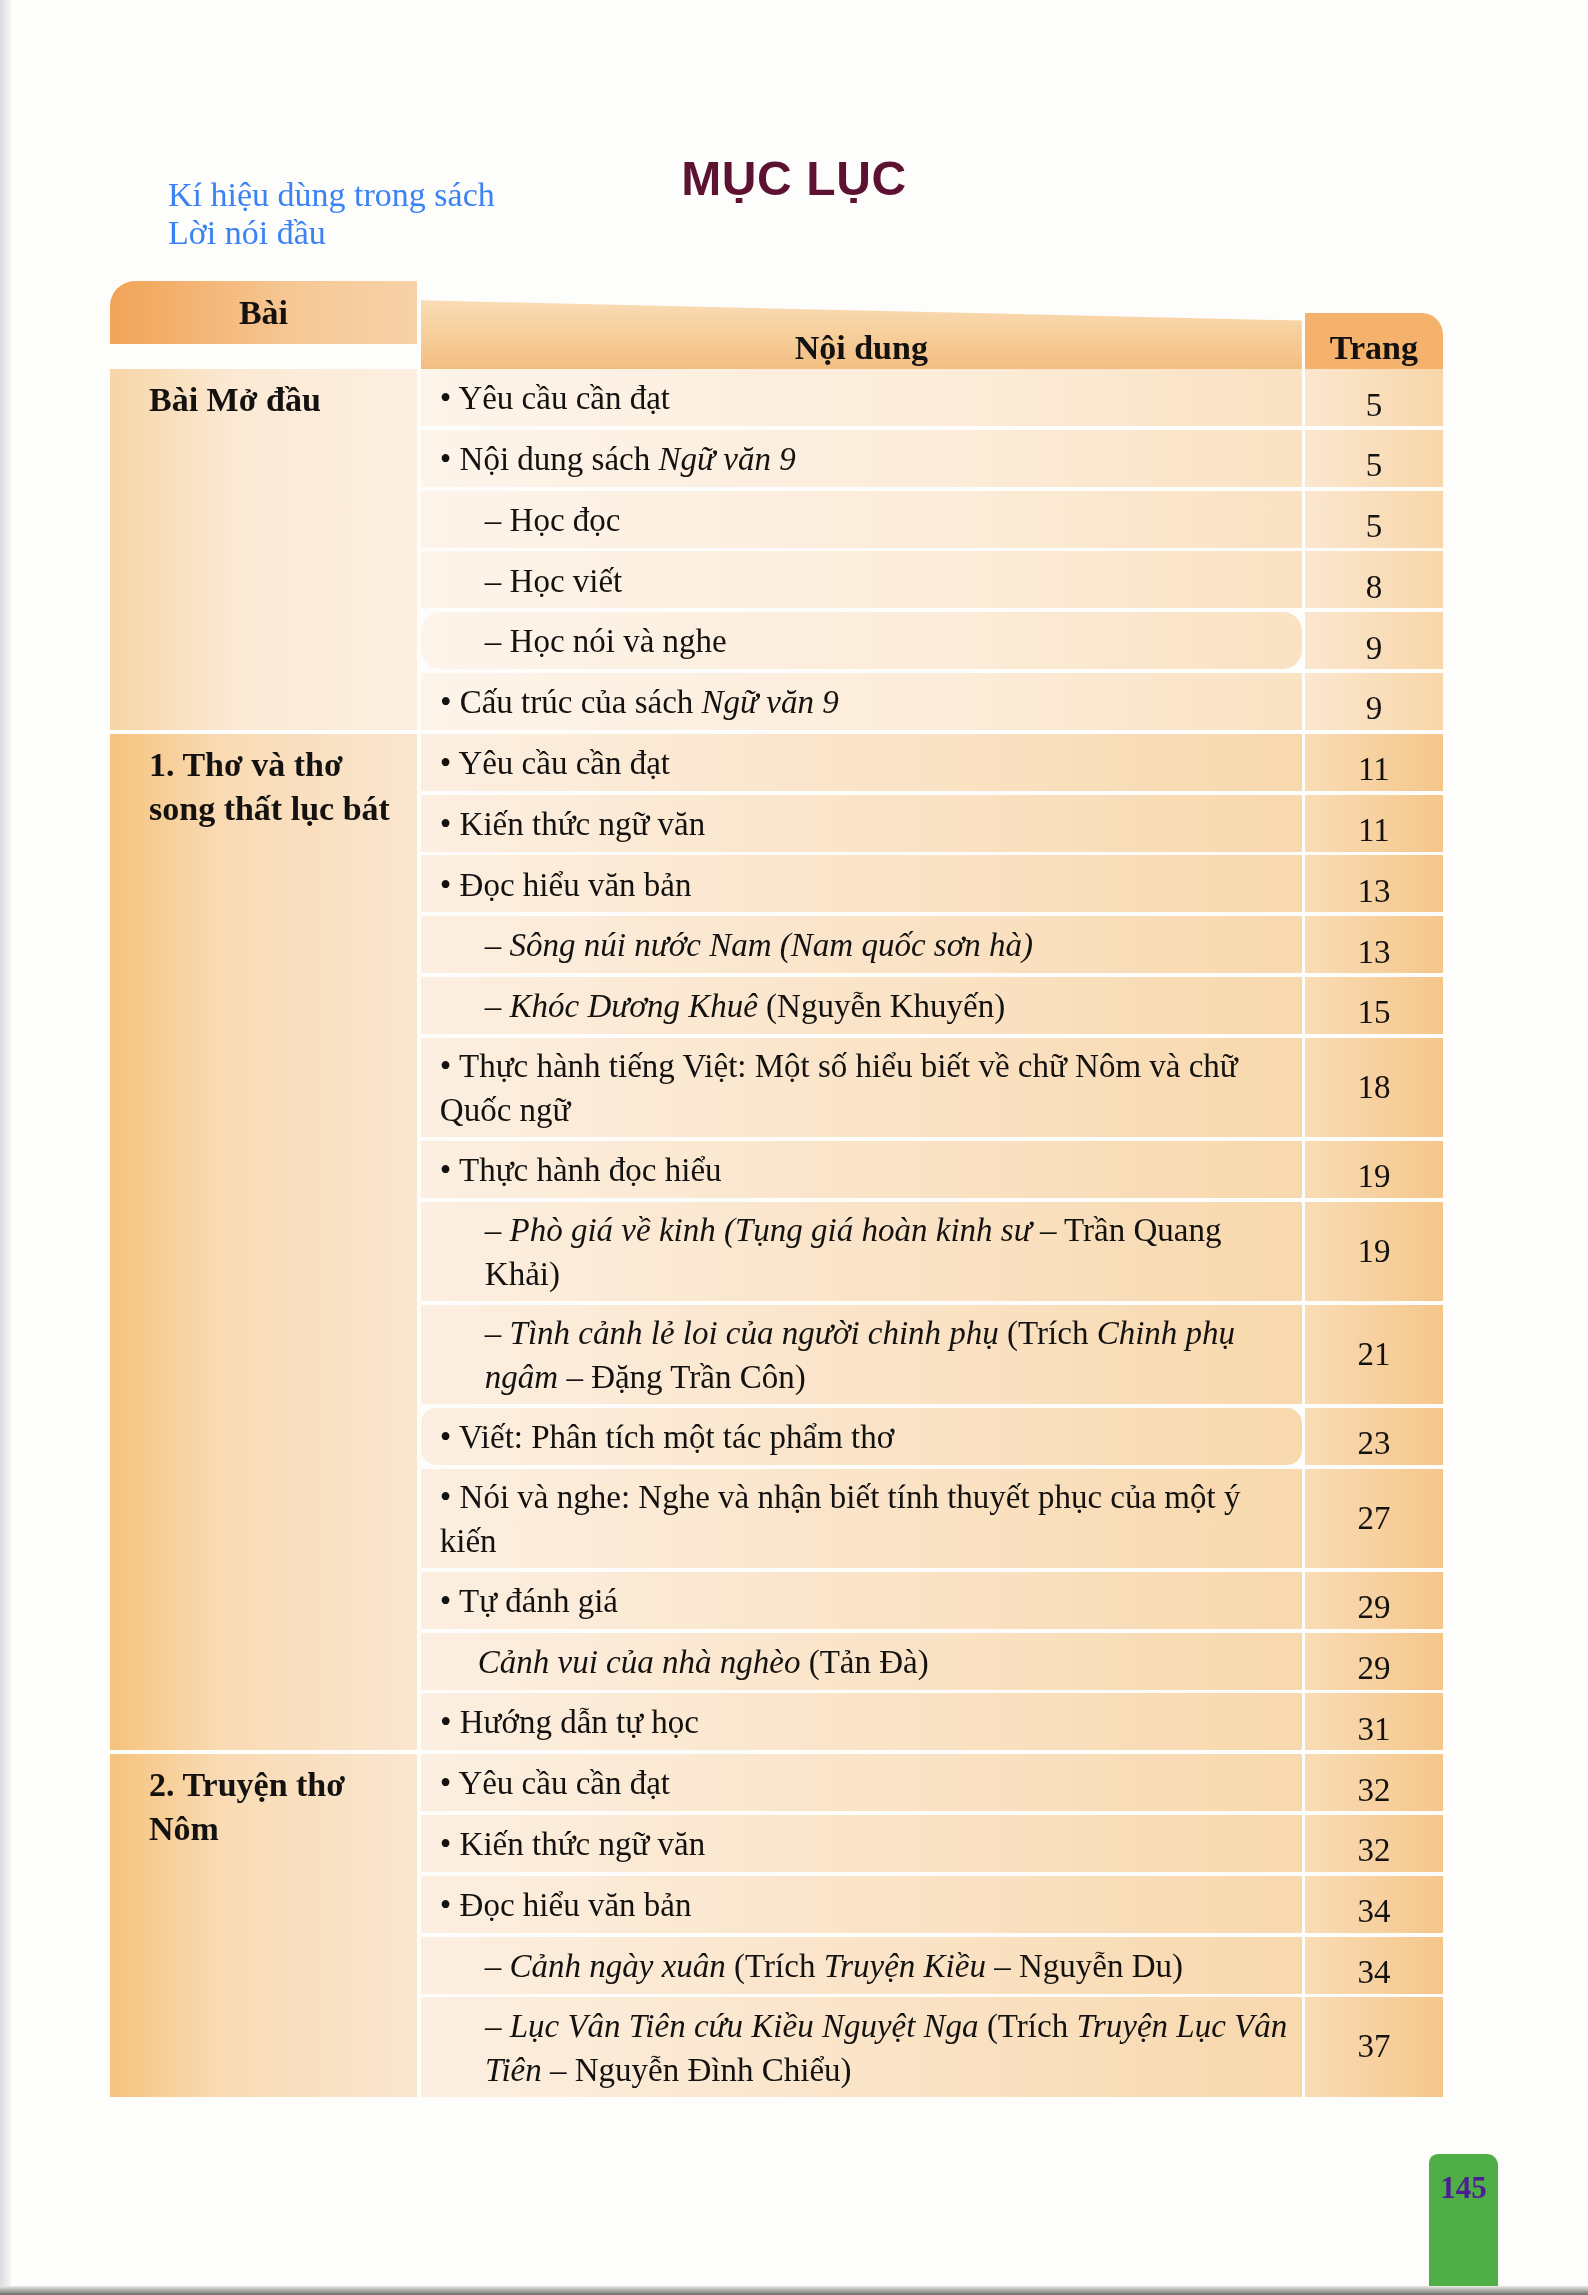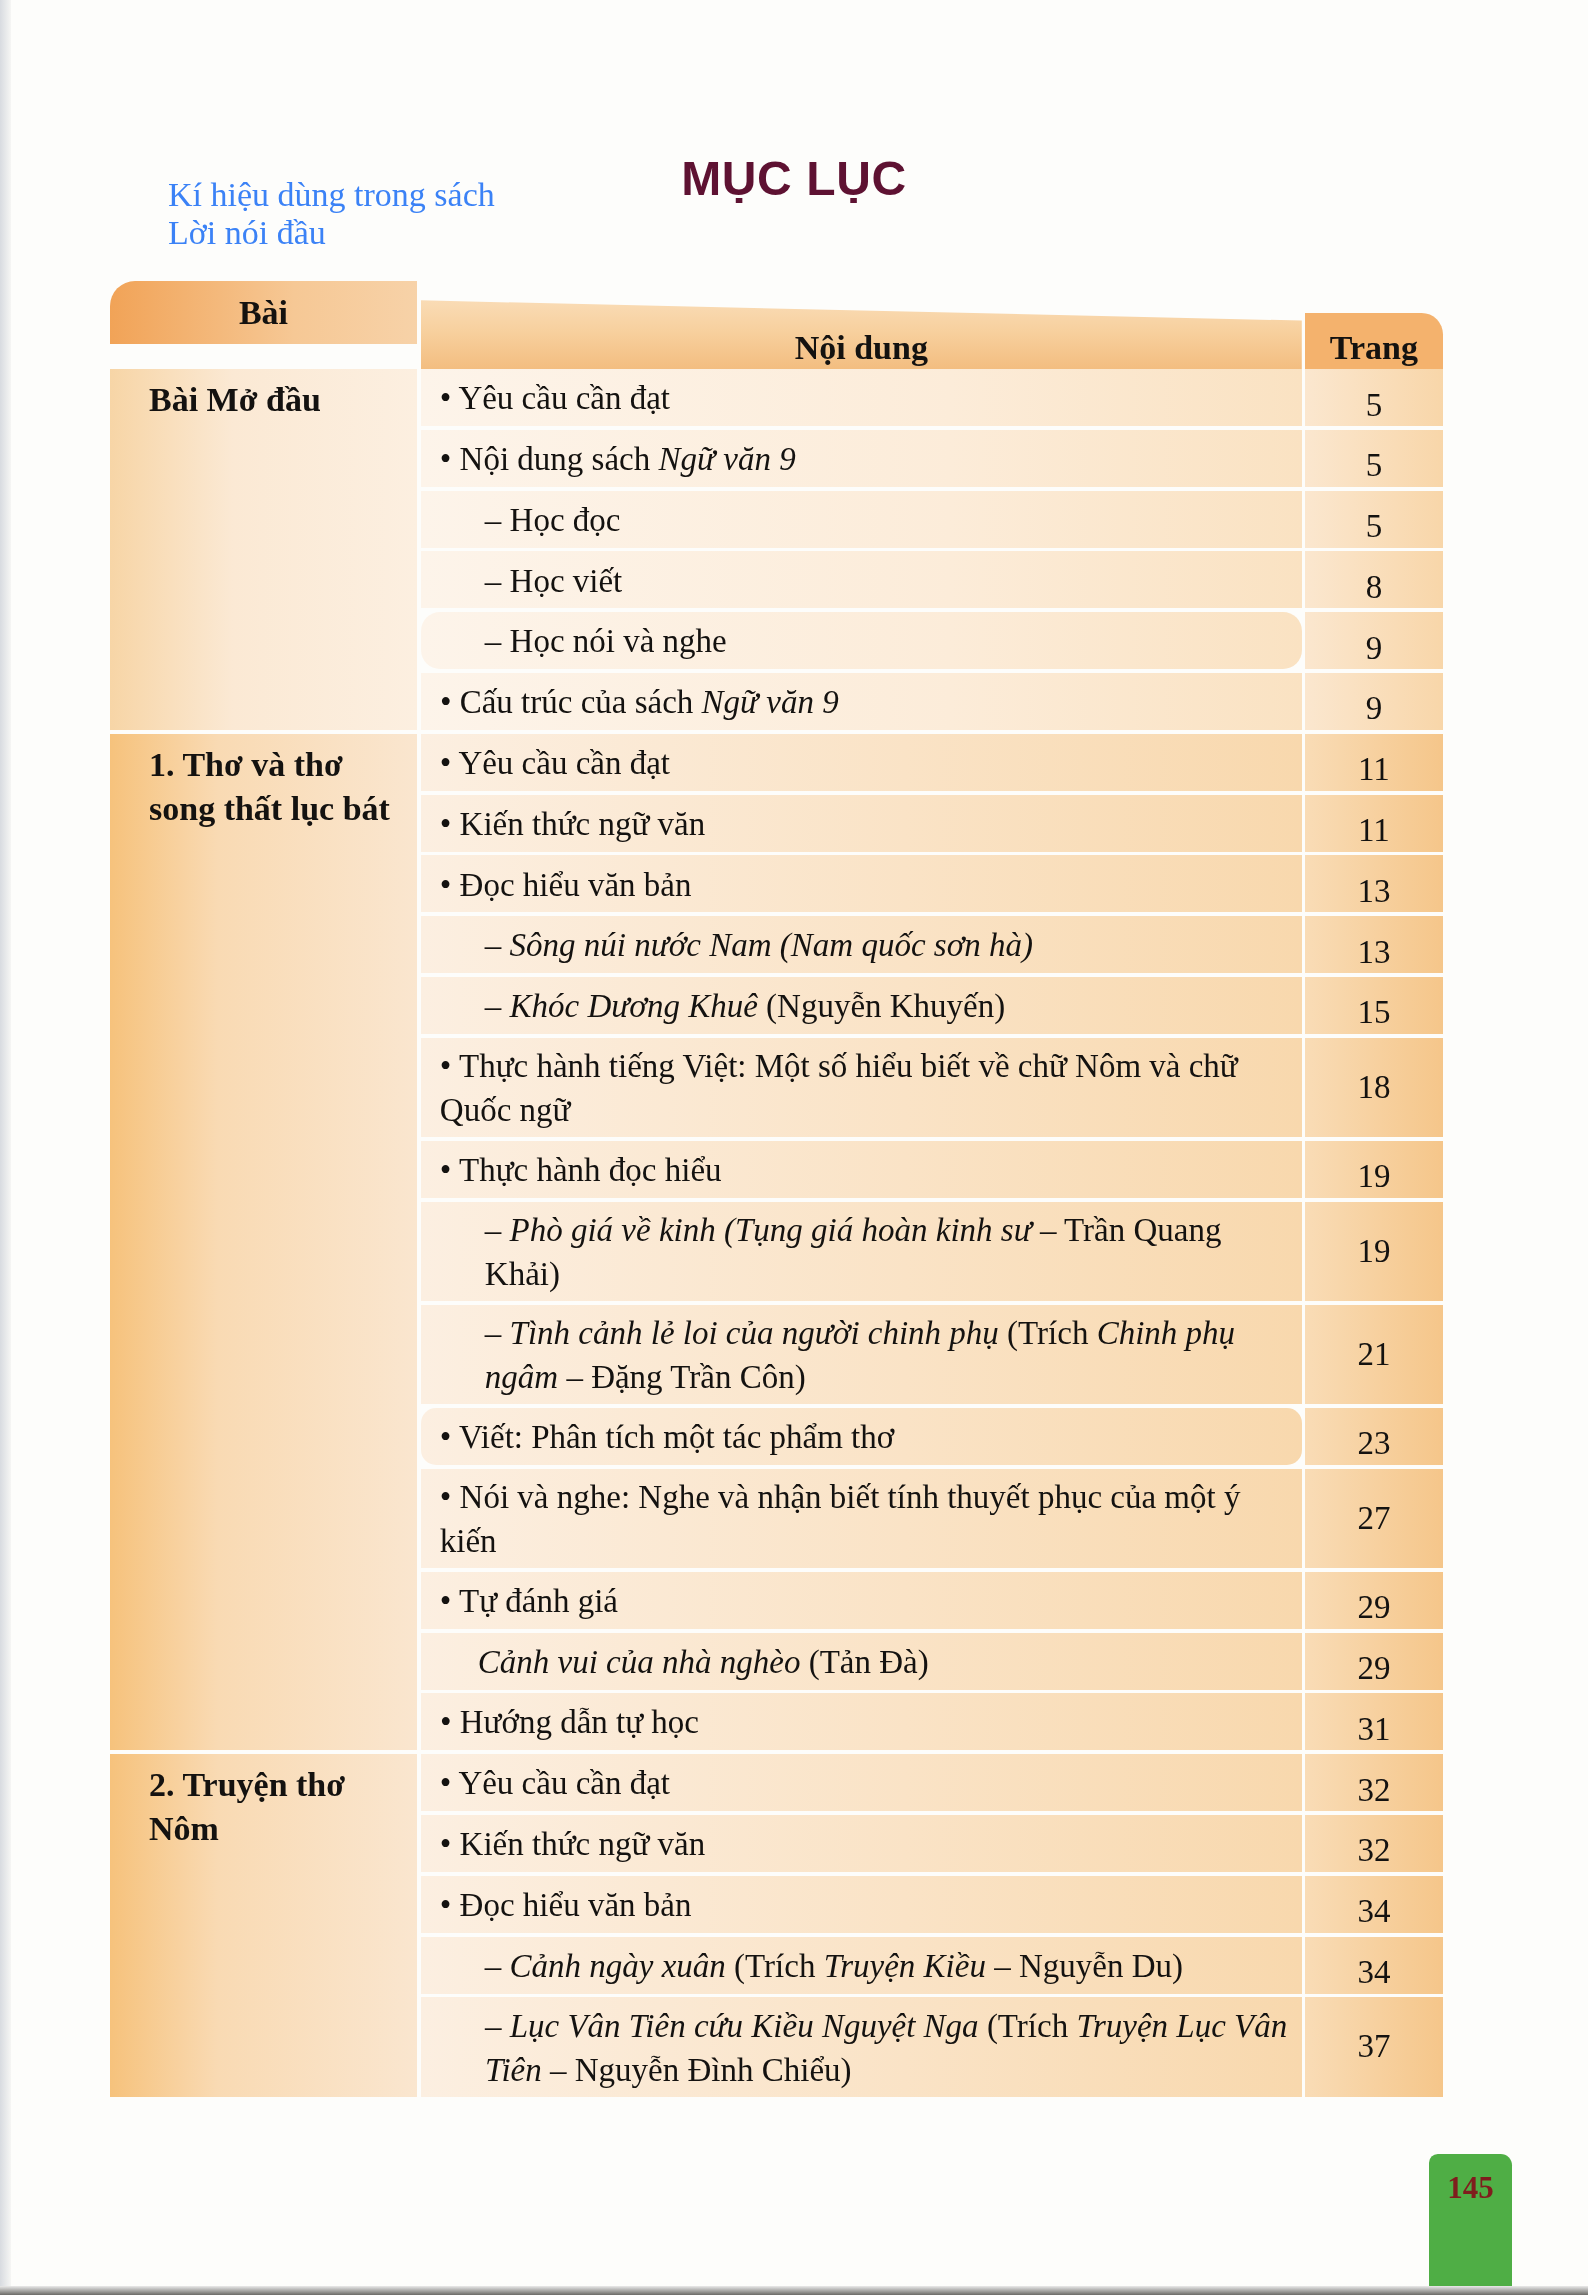--- a/index.html
+++ b/index.html
@@ -154,31 +154,31 @@
       background: linear-gradient(to right, #fbe7cf 0%, #f8d6a9 100%);
     }
     .row.tall .page-cell { align-items: center; padding-bottom: 0; }
     .section-gap { height: 3.8px; }
     i { font-style: italic; }
 
     .page-number {
       position: absolute;
       left: 1429px;
       top: 2154px;
-      width: 83px;
+      width: 69px;
       height: 141px;
       background: #4fae45;
       border-top-left-radius: 8.8px;
       border-top-right-radius: 11.3px;
       box-sizing: border-box;
       padding-top: 16.3px;
       text-align: center;
       font-weight: bold;
       font-size: 31px;
-      color: #7f1d1d;
+      color: #4c1d95;
     }
   </style>
 </head>
 <body>
 
 <div class="page-shade-left"></div>
 
 <h1 class="title">MỤC LỤC</h1>
 
 <div class="intro-line intro-1">Kí hiệu dùng trong sách</div>

